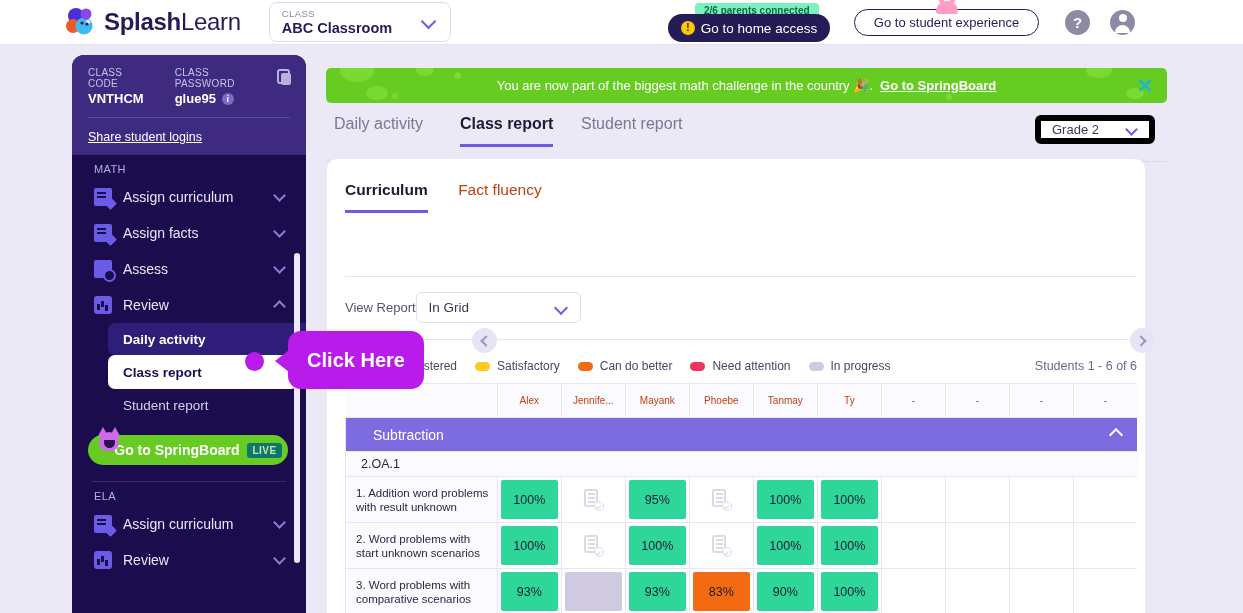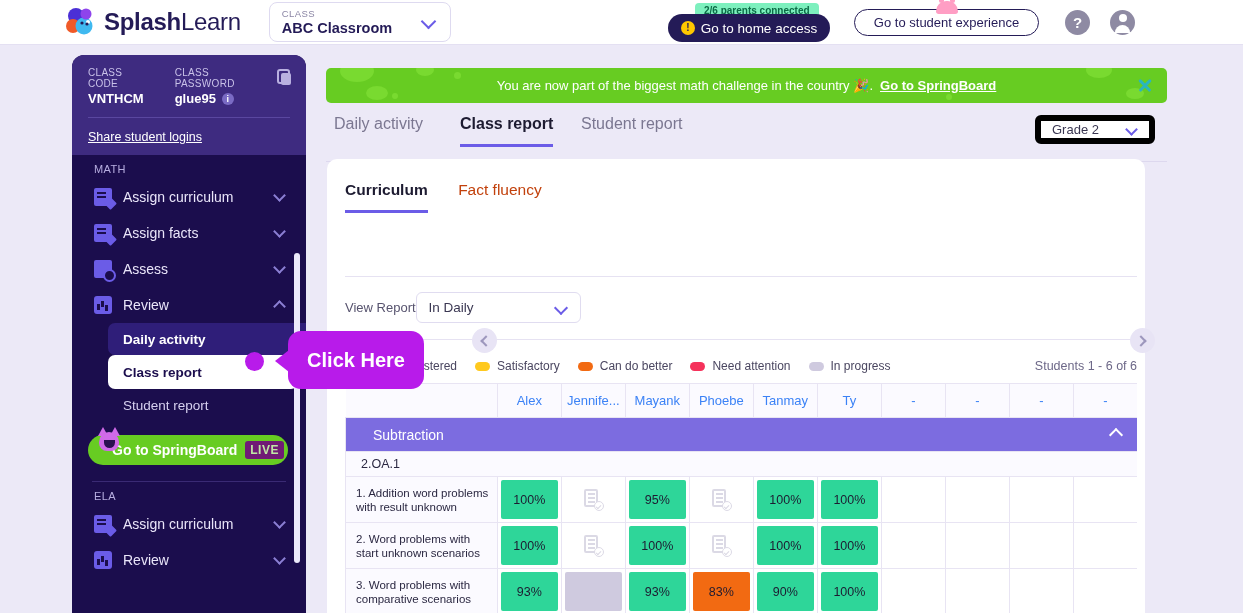--- a/index.html
+++ b/index.html
@@ -160,21 +160,21 @@
   .sb-monster { position:absolute; left:8px; top:-8px; width:26px; height:26px; }
   .sb-monster .body { position:absolute; left:3px; top:5px; width:20px; height:19px;
      background:#d06ae8; border-radius:10px 10px 8px 8px; }
   .sb-monster .earl, .sb-monster .earr { position:absolute; top:0; width:0;height:0;
      border-left:5px solid transparent;border-right:5px solid transparent;border-bottom:9px solid #d06ae8;}
   .sb-monster .earl{left:2px;} .sb-monster .earr{right:2px;}
   .sb-monster .mouth { position:absolute; left:8px; top:13px; width:11px; height:8px;
      background:#2b1150; border-radius:0 0 6px 6px; }
   .springboard-btn .sbtxt { color:#fff; font-size:14px; font-weight:700; margin-left: 20px; }
   .live-chip {
-    background:#701a75; color:#bfe8a4; font-size:12px; font-weight:700; padding:2px 5px;
+    background:#0f766e; color:#bfe8a4; font-size:10px; font-weight:700; padding:2px 5px;
     border-radius:3px; margin-left:8px; letter-spacing:.5px;
   }
   .sb-div2 { height:1px; background:#3a2a74; margin: 16px 20px 0; }
 
   .sb-scroll-track {
     position:absolute; right:6px; top:198px; width:6px; height:310px;
     background:#eceafa; border-radius:3px; cursor:pointer;
   }
   .manage-bar {
     position:absolute; left:0; bottom:0; width:234px; height:42px; background:#3e2b80;
@@ -263,21 +263,21 @@
   .legend-swatch { width:15px;height:9px;border-radius:5px; margin-right:7px; }
   .legend-text { font-size:12px; color:#4a4660; }
   .students-count { margin-left:auto; font-size:12.5px; color:#6d6888; }
 
   
   .tbl-wrap { position:absolute; left:18px; top:224px; width:792px; height:231px; overflow:hidden; }
   table.grid { border-collapse: collapse; table-layout: fixed; width: 793px; }
   table.grid th, table.grid td { border: 1px solid #e8e4f3; }
   th.name-col, td.name-col { width: 147px; }
   th.stu, td.stu { width: 62px; }
-  thead th { height: 34px; background:#fbfaff; font-size:13px; color:#3b82f6; font-weight:400; text-align:center; }
+  thead th { height: 34px; background:#fbfaff; font-size:10px; color:#c2410c; font-weight:400; text-align:center; }
   thead th.name-col { background:#fbfaff; border-left:none; }
   .domain-row td {
     background:#7c6ce0; color:#fff; font-size:14px; height:34px; padding-left:27px;
     border-color:#7c6ce0; position:relative; cursor:pointer;
   }
   .domain-row .dchev {
     position:absolute; right:16px; top:12px; width:10px;height:10px;
     border-right:2.4px solid #fff; border-bottom:2.4px solid #fff; transform:rotate(-135deg);
   }
   .std-row td {
@@ -471,21 +471,21 @@
   <div class="card">
     <div class="sub-tabs">
       <span class="sub-tab active">Curriculum</span>
       <span class="sub-tab">Fact fluency</span>
     </div>
     <div class="sub-tabs-line"></div>
 
     <div class="view-report-row">
       <span class="vr-label">View Report</span>
       <div class="vr-select">
-        <span class="vtxt">In Daily</span>
+        <span class="vtxt">In Grid</span>
         <span class="chev"></span>
       </div>
     </div>
     <div class="vr-line"></div>
 
     <div class="legend-row">
       <span class="legend-help">?</span>
       <span class="legend-sep"></span>
       <span class="legend-item">
         <span class="legend-swatch" style="background:#2ed699"></span>

